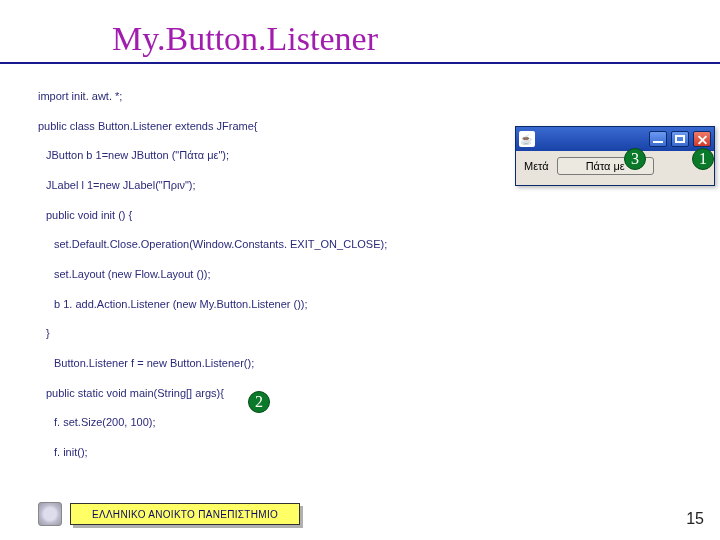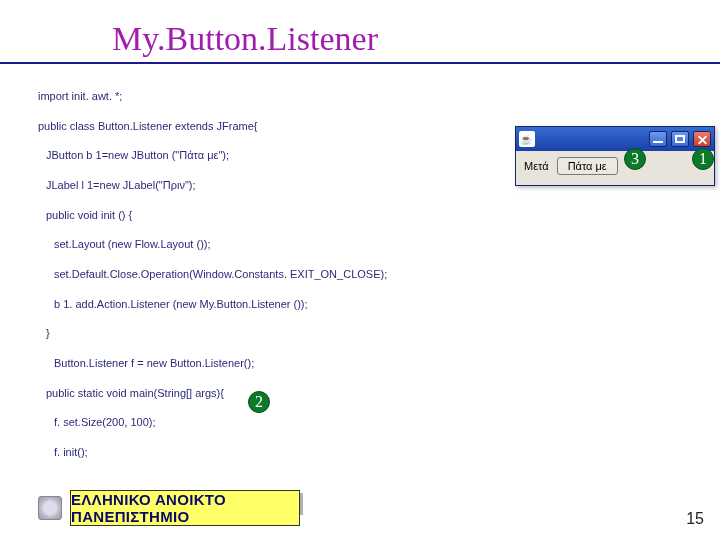--- a/index.html
+++ b/index.html
@@ -51,30 +51,29 @@
   }
   .footer-label-shadow {
     position: absolute;
     left: 3px; top: 3px;
     width: 230px; height: 22px;
     background: #b0b0b0;
   }
   .footer-label {
     position: relative;
     width: 230px;
-    height: 36px;
+    height: 22px;
     background: #ffff66;
     border: 1px solid #333;
-    font-size: 15px;
+    font-size: 10px;
     color: #0a0a6a;
     display: flex;
     align-items: center;
     justify-content: center;
     letter-spacing: 0.3px;
-    font-weight: bold;
   }
   .page-num {
     position: absolute;
     right: 16px;
     bottom: 12px;
     font-size: 16px;
     color: #222;
   }
   .circle {
     position: absolute;
@@ -148,21 +147,21 @@
   .mw-body {
     padding: 6px 8px;
     display: flex;
     align-items: center;
     gap: 8px;
   }
   .mw-label { font-size: 11px; font-family: Tahoma, Arial, sans-serif; color: #000; }
   .mw-button {
     font-size: 11px;
     font-family: Tahoma, Arial, sans-serif;
-    padding: 2px 10px;
+    padding: 2px 28px;
     background: #ece9e1;
     border: 1px solid #7a7a7a;
     border-radius: 3px;
     cursor: pointer;
   }
   .code-line { display: block; }
   .code-l2 { padding-left: 8px; }
   .code-l3 { padding-left: 16px; }
 </style>
 </head>
@@ -170,22 +169,22 @@
 
 <div class="title">My.Button.Listener</div>
 <div class="title-underline"></div>
 
 <div class="code-block">
 <span class="code-line">import init. awt. *;</span>
 <span class="code-line">public class Button.Listener extends JFrame{</span>
 <span class="code-line code-l2">JButton b 1=new JButton ("Πάτα με");</span>
 <span class="code-line code-l2">JLabel l 1=new JLabel("Πριν");</span>
 <span class="code-line code-l2">public void init () {</span>
+<span class="code-line code-l3">set.Default.Close.Operation(Window.Constants. EXIT_ON_CLOSE);</span>
 <span class="code-line code-l3">set.Layout (new Flow.Layout ());</span>
-<span class="code-line code-l3">set.Default.Close.Operation(Window.Constants. EXIT_ON_CLOSE);</span>
 <span class="code-line code-l3">b 1. add.Action.Listener (new My.Button.Listener ());</span>
 <span class="code-line code-l2">}</span>
 <span class="code-line code-l3">Button.Listener f = new Button.Listener();</span>
 <span class="code-line code-l2">public static void main(String[] args){</span>
 <span class="code-line code-l3">f. set.Size(200, 100);</span>
 <span class="code-line code-l3">f. init();</span>
 
 
 
 

